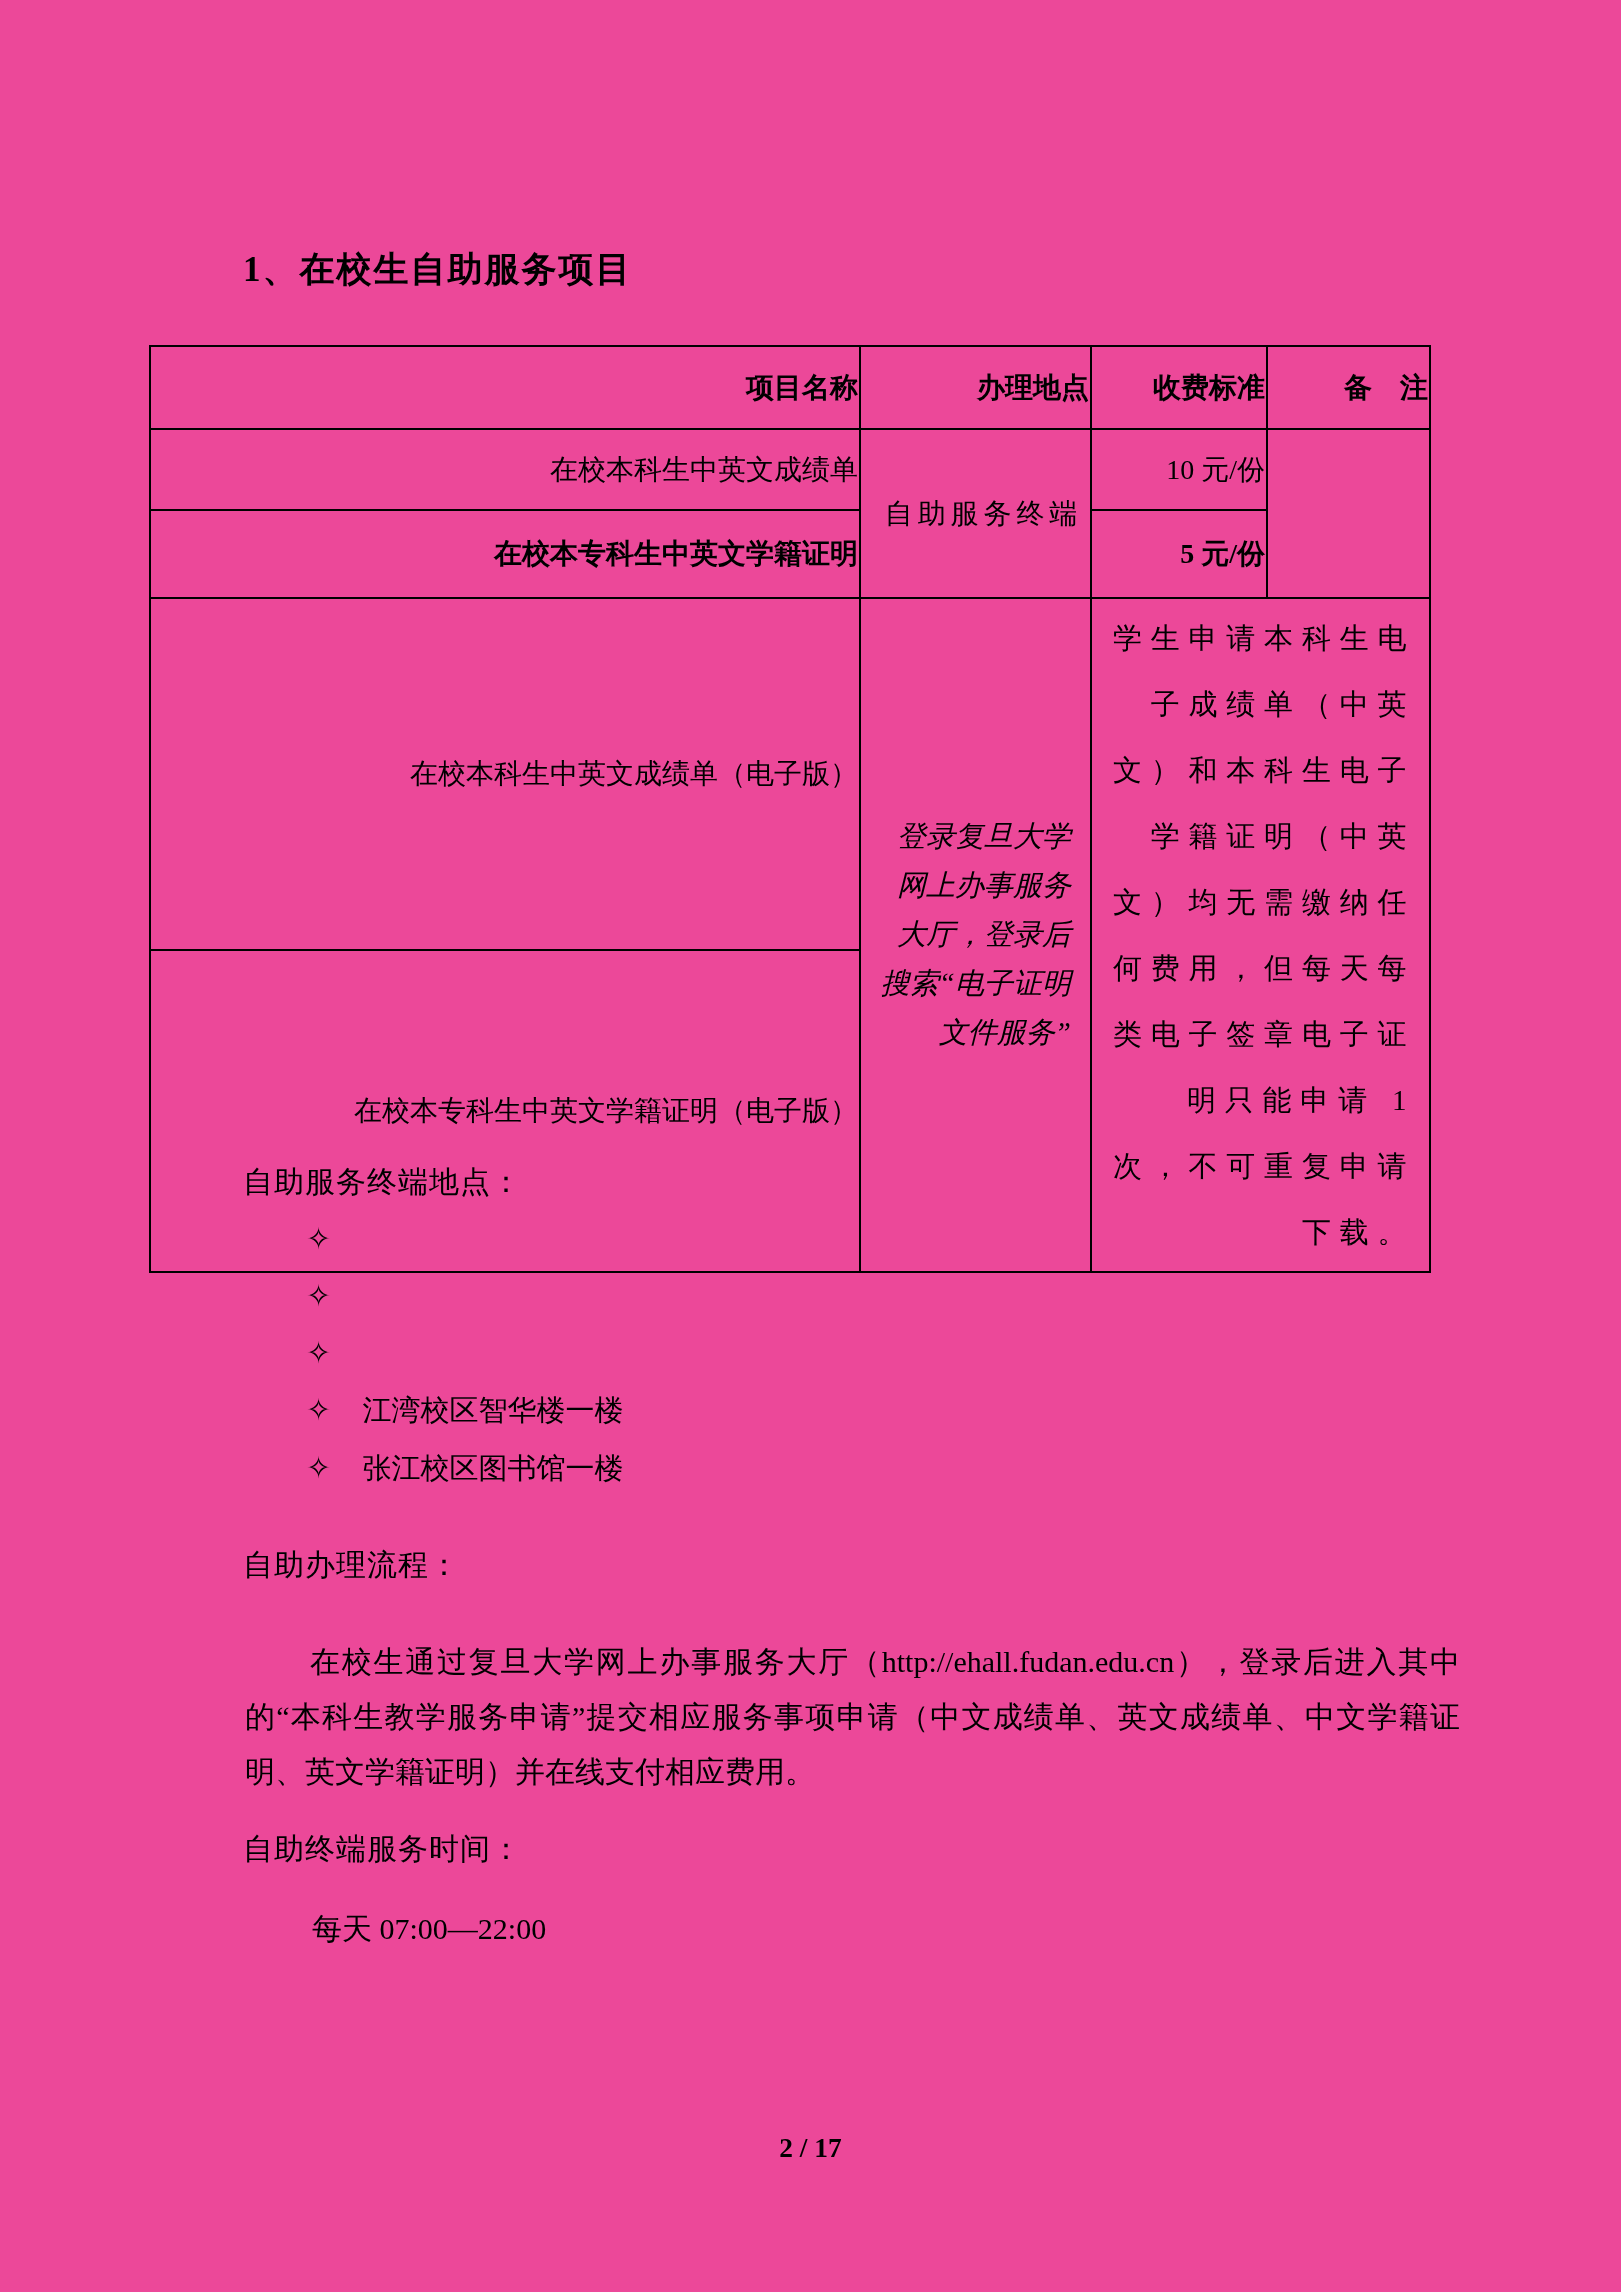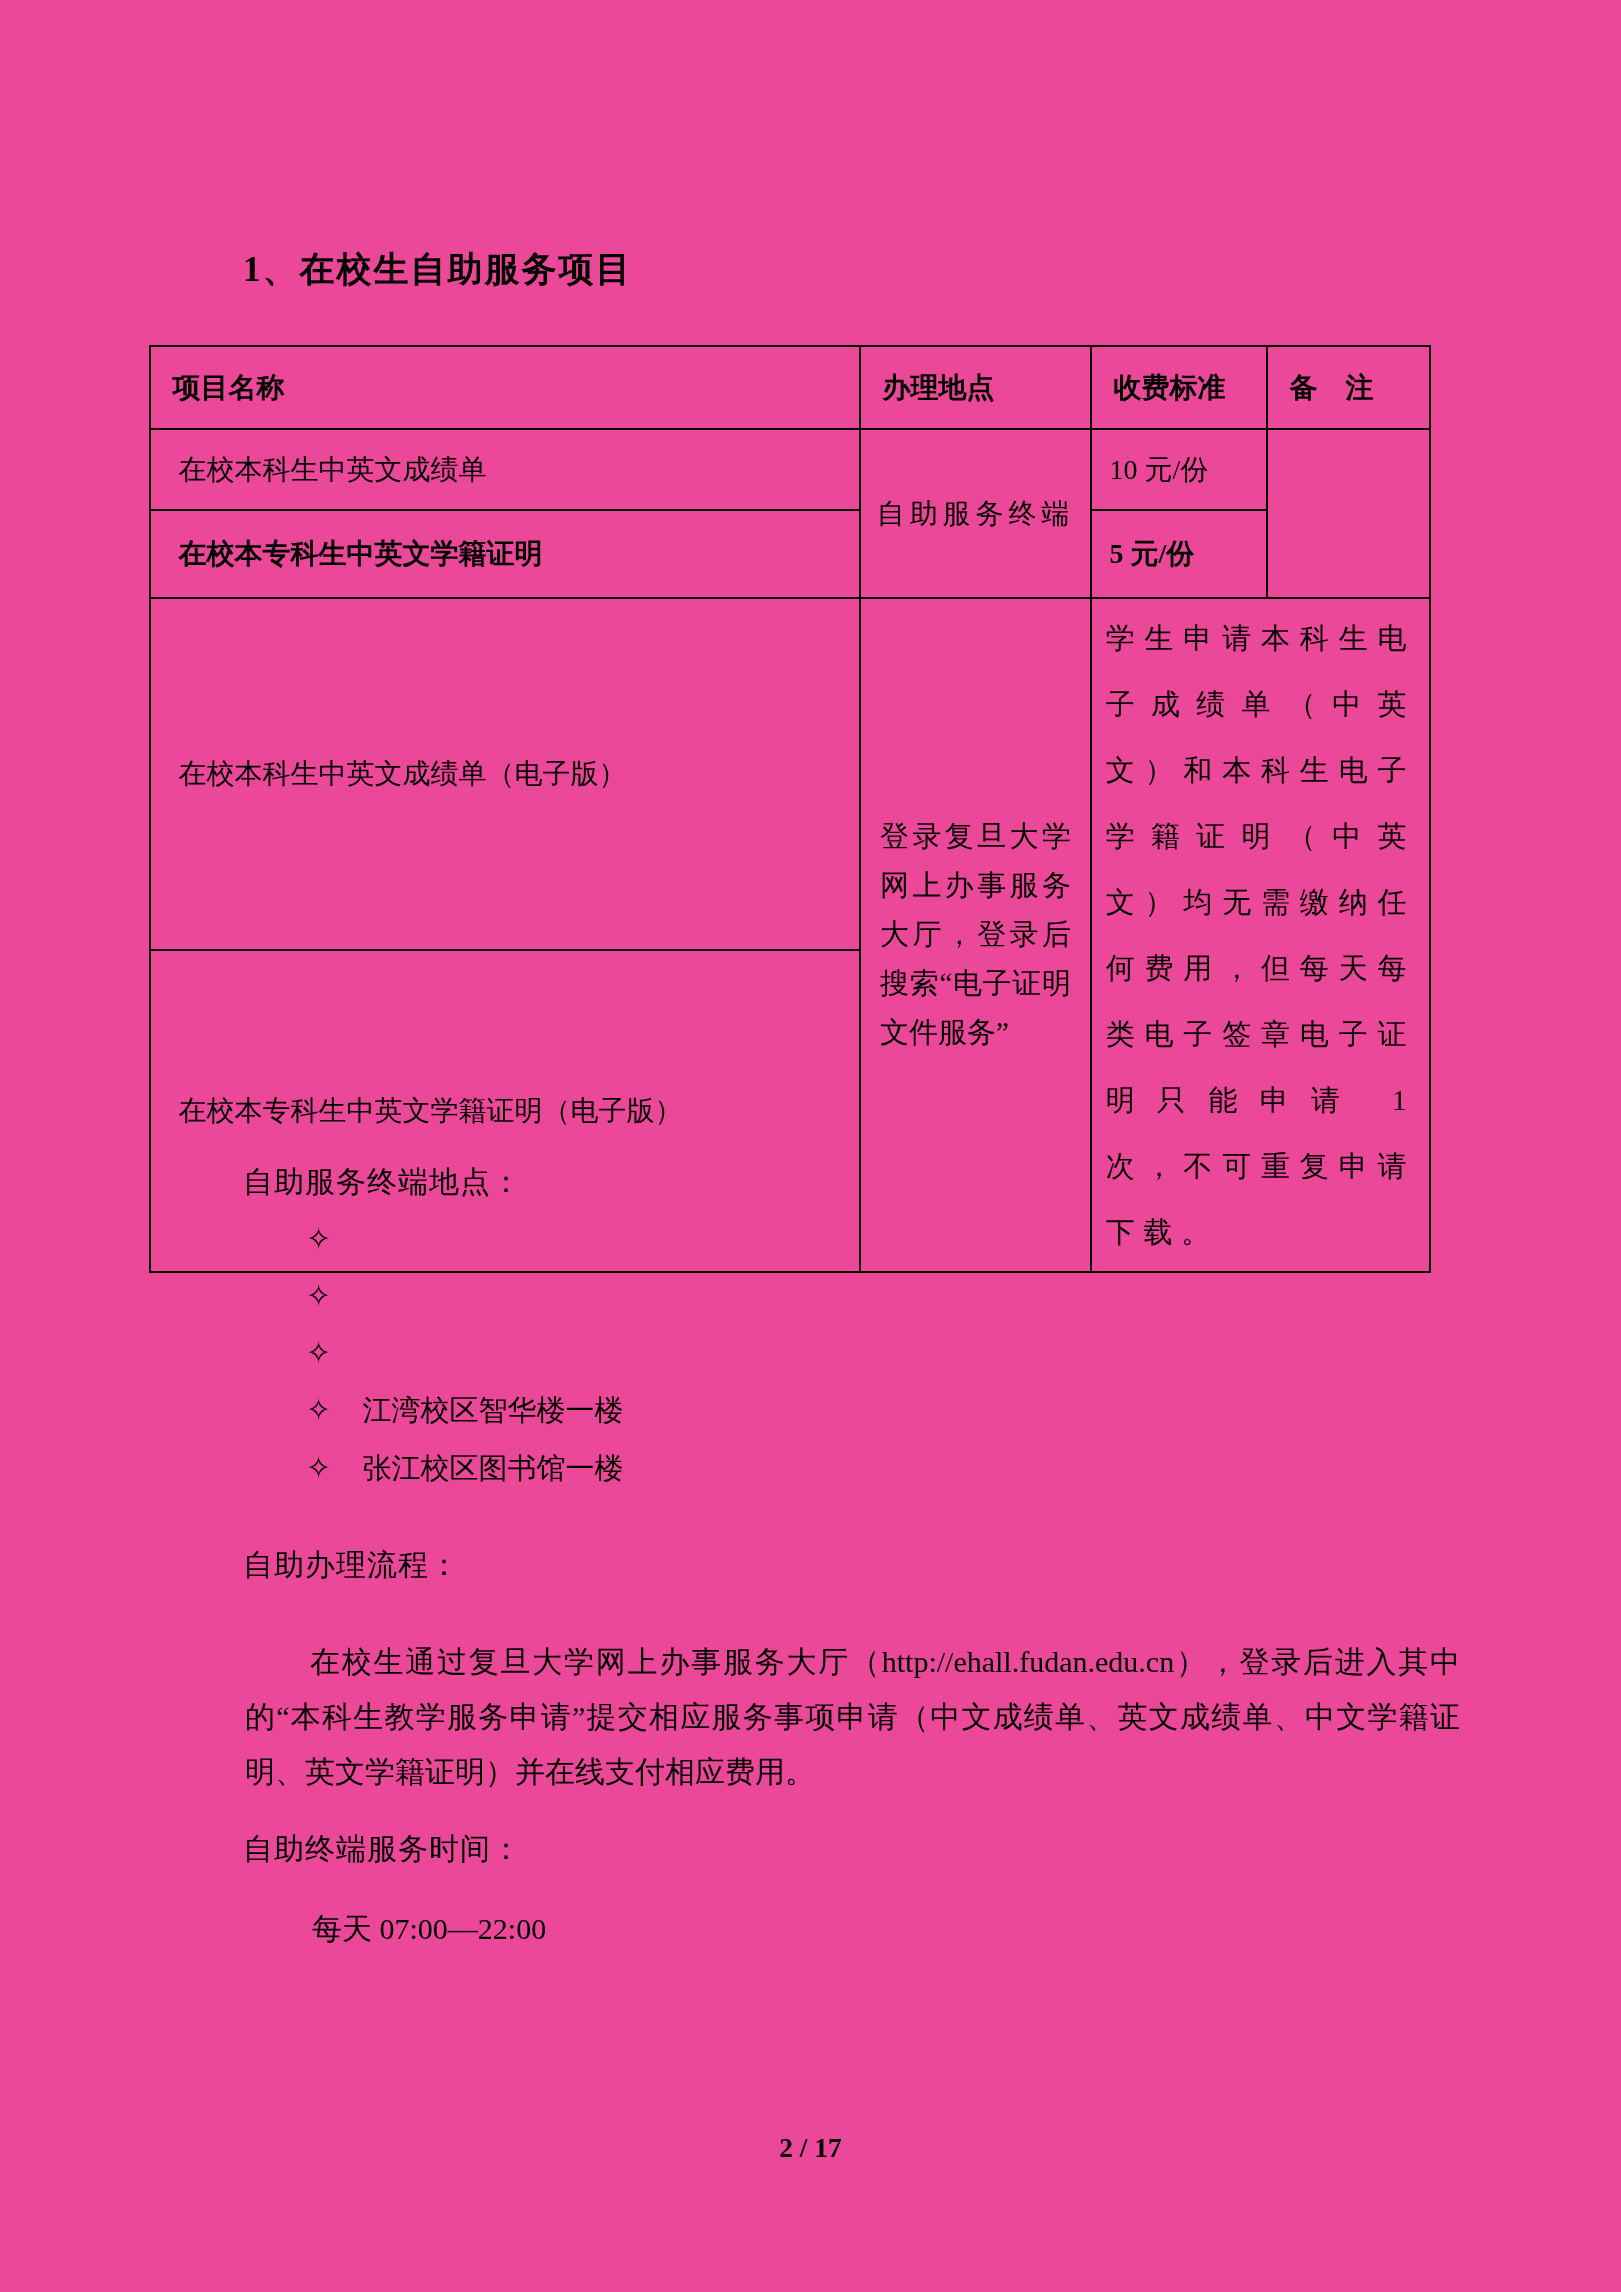--- a/index.html
+++ b/index.html
@@ -20,39 +20,41 @@
   table.services{
     position:absolute;left:149px;top:345px;
     width:1280px;
     border-collapse:collapse;table-layout:fixed;
     border:2.9px solid #000;
     font-size:28px;
   }
   table.services td{
     border:2px solid #000;
     vertical-align:middle;
+    text-align:right;
   }
   tr.row-header{height:83px;}
   tr.row1{height:81px;}
   tr.row2{height:88px;font-weight:bold;}
   tr.row3{height:257px;}
   tr.row4{height:235px;}
   td.th{font-weight:bold;padding-left:21.6px;}
   td.item{padding-left:27.4px;}
   td.fee{padding-left:17.6px;}
   td.loc-center{
     text-align:center;
     letter-spacing:4.9px;
     padding:0 7.8px;
   }
   td.loc-justify{
     padding:0 19px;
     text-align:justify;
     font-size:29px;
     line-height:49px;
+    font-style:italic;
   }
   td.note{
     padding:5.9px 13.7px;
     text-align:justify;
     font-size:29px;
     line-height:66px;
     letter-spacing:8.8px;
   }
   
   .sec-heading{

